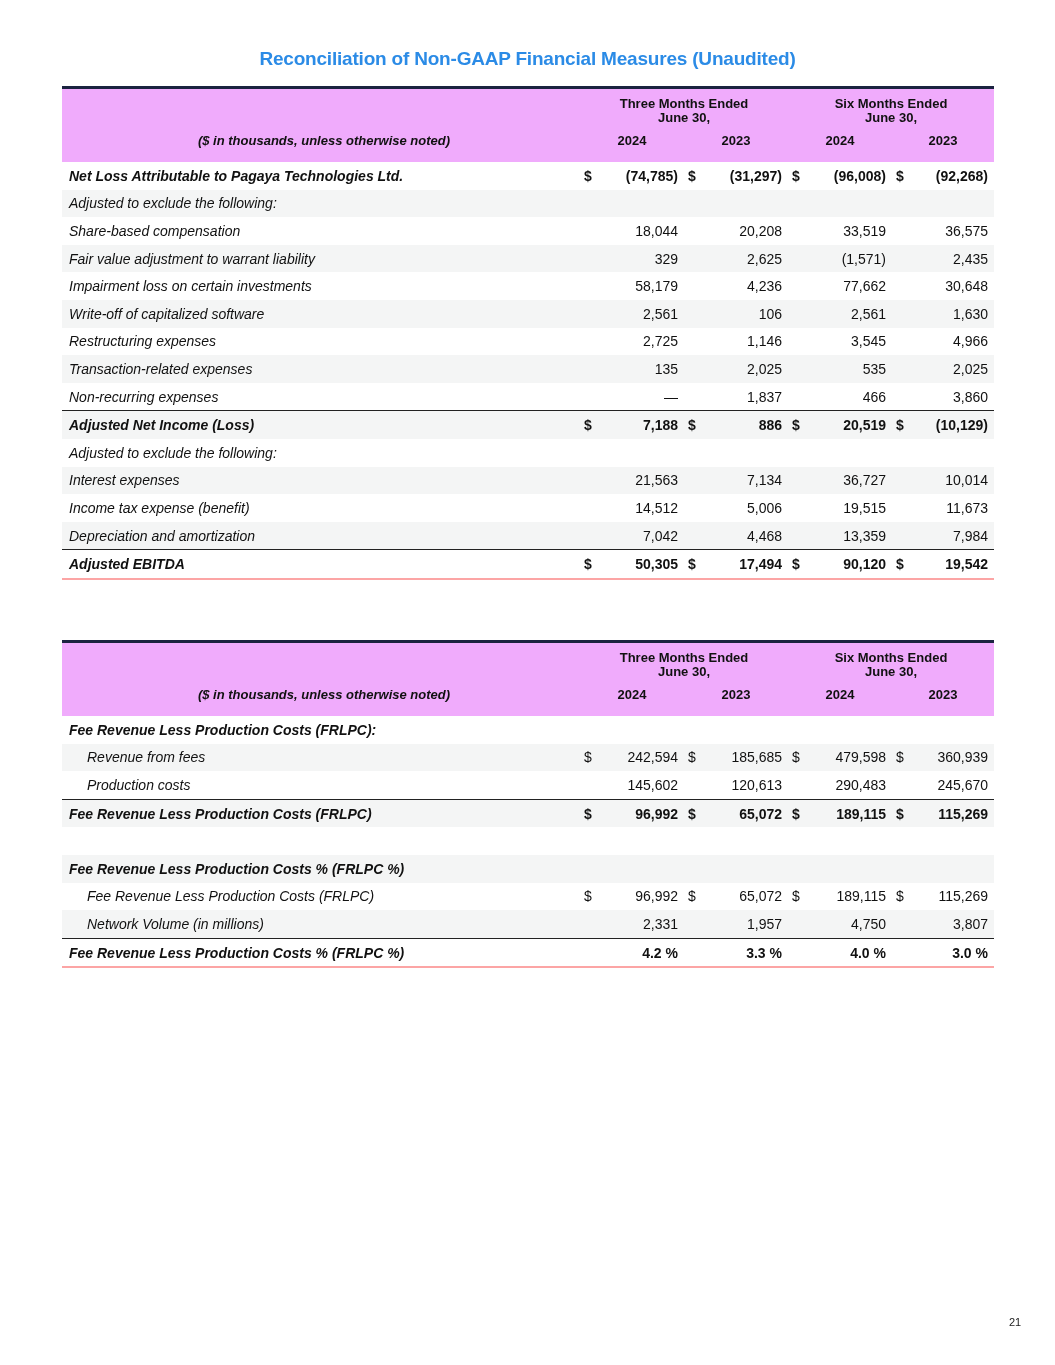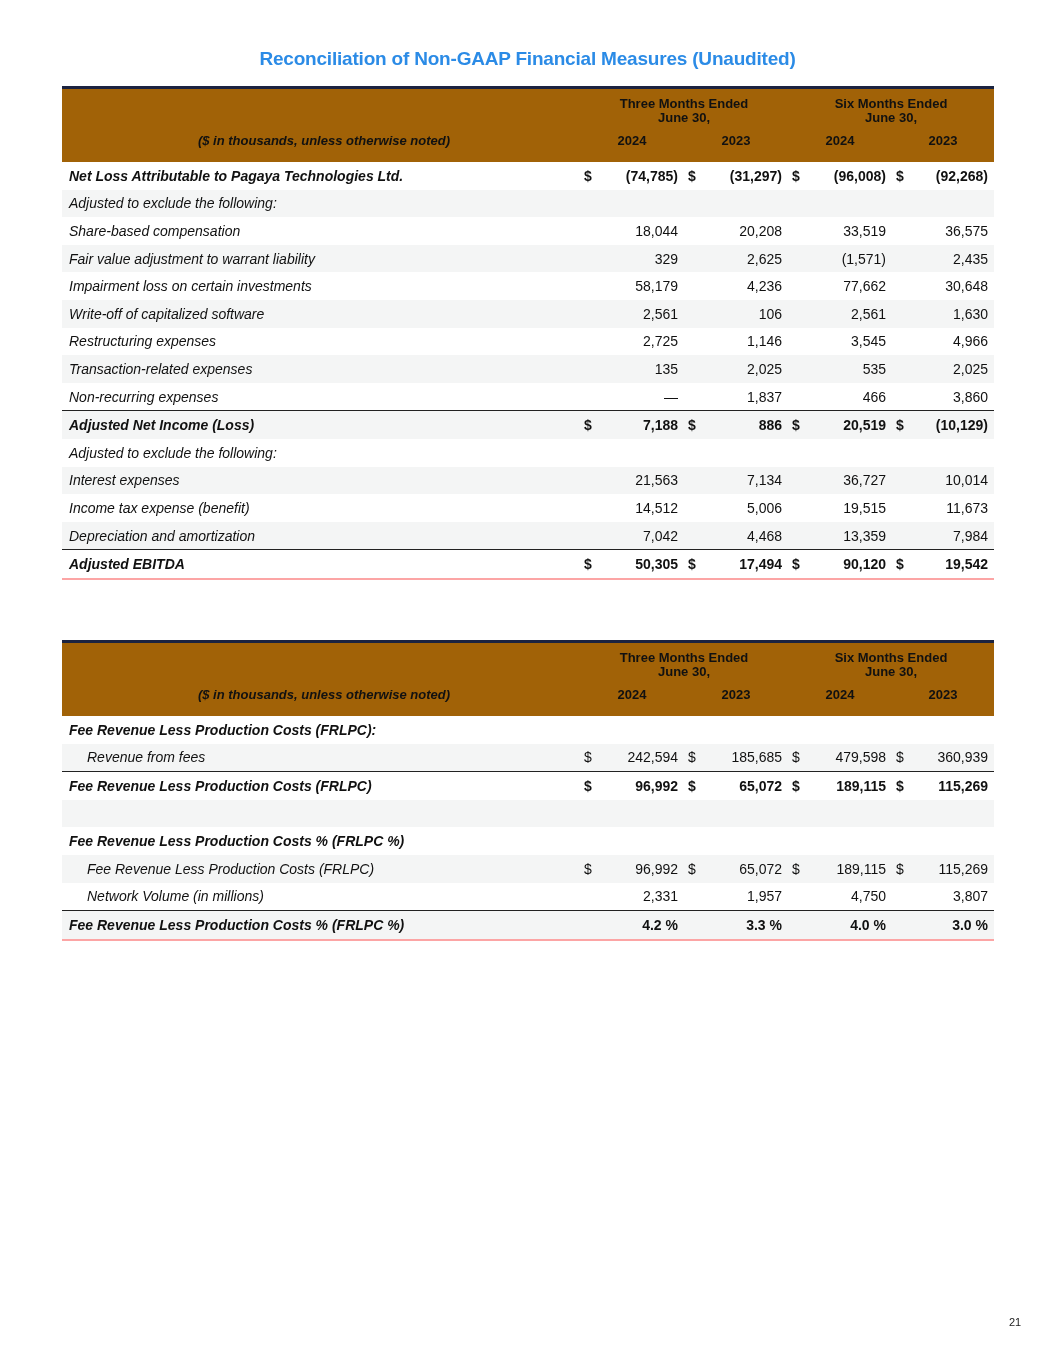--- a/index.html
+++ b/index.html
@@ -2,21 +2,21 @@
 <html><head>
 <meta charset="utf-8">
 <style>
   html, body { margin: 0; padding: 0; background: #ffffff; }
   body { width: 1055px; height: 1365px; position: relative; font-family: "Liberation Sans", sans-serif; color: #111; }
   .title { position: absolute; top: 48px; left: 0; width: 1055px; text-align: center; font-size: 19px; font-weight: bold; color: #2b8be6; letter-spacing: -0.2px; }
   table.fin { position: absolute; left: 62px; width: 932px; border-collapse: collapse; font-size: 14px; table-layout: fixed; }
   table.fin.t1 { top: 86px; }
   table.fin.t2 { top: 640px; }
   table.fin thead tr.topline td { height: 0; padding: 0; border-top: 3px solid #1b2340; }
-  table.fin thead tr.hdr td { background: #a16207; font-weight: bold; font-size: 13px; text-align: center; line-height: 14px; }
+  table.fin thead tr.hdr td { background: #f0abfc; font-weight: bold; font-size: 13px; text-align: center; line-height: 14px; }
   table.fin thead tr.hdr1 td { padding-top: 8px; height: 28px; vertical-align: top; }
   table.fin thead tr.hdr2 td { height: 27px; vertical-align: middle; padding-bottom: 8px; }
   table.fin thead td.note { text-align: left; font-weight: normal; font-style: italic; padding-left: 7px; }
   table.fin tbody tr td { height: 27.6px; padding: 0; vertical-align: middle; }
   table.fin tbody tr:nth-child(even) td { background: #f4f5f5; }
   table.fin tbody tr:nth-child(odd) td { background: #ffffff; }
   td.lbl { padding-left: 7px !important; white-space: nowrap; font-style: italic; }
   td.lbl.indent { padding-left: 25px !important; }
   td.cur { text-align: left; padding-left: 4px !important; }
   td.num { text-align: right; padding-right: 6px !important; white-space: nowrap; }
@@ -285,20 +285,31 @@
         <td class="lbl indent">Revenue from fees</td>
         <td class="cur">$</td>
         <td class="num">242,594</td>
         <td class="cur">$</td>
         <td class="num">185,685</td>
         <td class="cur">$</td>
         <td class="num">479,598</td>
         <td class="cur">$</td>
         <td class="num">360,939</td>
       </tr>
+      <tr>
+        <td class="lbl indent">Production costs</td>
+        <td class="cur"></td>
+        <td class="num">145,602</td>
+        <td class="cur"></td>
+        <td class="num">120,613</td>
+        <td class="cur"></td>
+        <td class="num">290,483</td>
+        <td class="cur"></td>
+        <td class="num">245,670</td>
+      </tr>
       <tr class="bold topborder">
         <td class="lbl">Fee Revenue Less Production Costs (FRLPC)</td>
         <td class="cur">$</td>
         <td class="num">96,992</td>
         <td class="cur">$</td>
         <td class="num">65,072</td>
         <td class="cur">$</td>
         <td class="num">189,115</td>
         <td class="cur">$</td>
         <td class="num">115,269</td>

